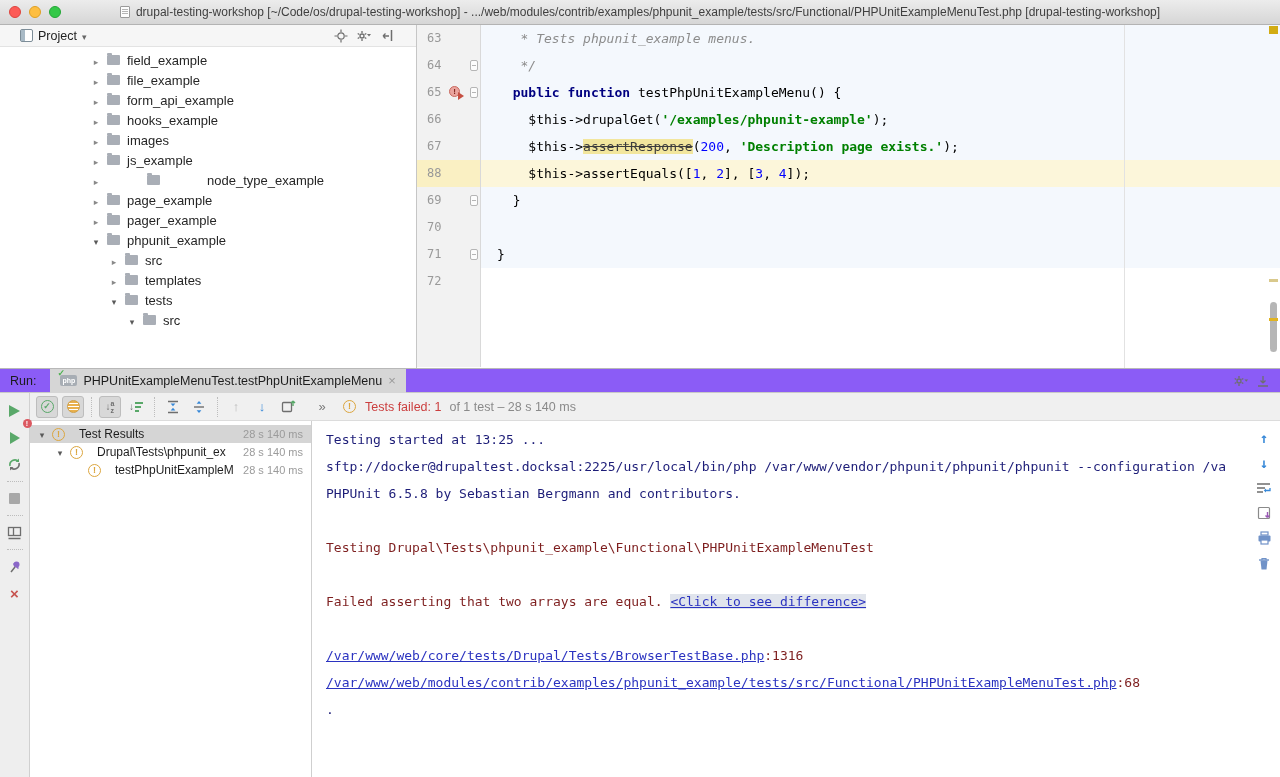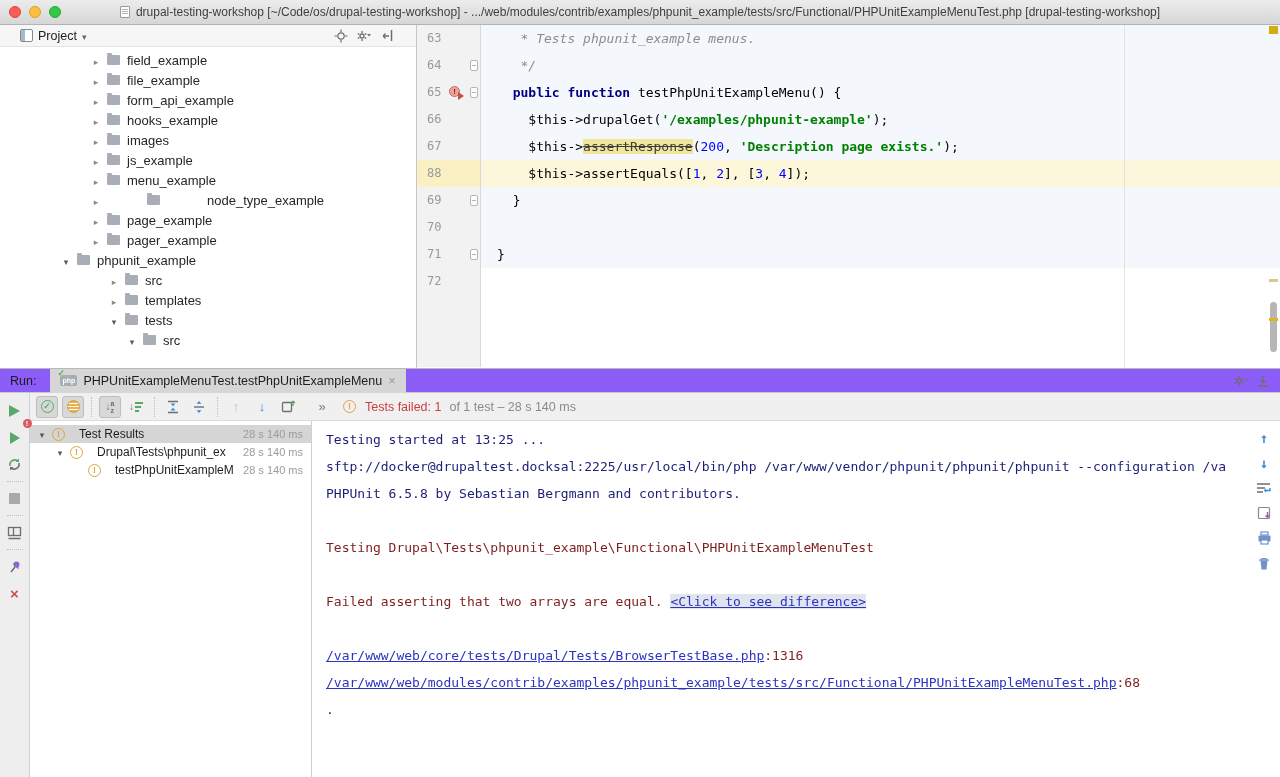--- a/index.html
+++ b/index.html
@@ -230,41 +230,36 @@
           <div class="pt-row" style="padding-left: 90px;">
             <span class="tw col"></span>
             <span class="folder"></span>
             <span>images</span>
           </div>
           <div class="pt-row" style="padding-left: 90px;">
             <span class="tw col"></span>
             <span class="folder"></span>
             <span>js_example</span>
           </div>
-          <div class="pt-row" style="padding-left: 90px;">
-            <span class="tw col"></span>
-            <span class="folder"></span>
-            <span>menu_example</span>
-          </div>
           <div class="pt-row" style="padding-left: 90px; gap: 40px;">
             <span class="tw col"></span>
             <span class="folder"></span>
             <span>node_type_example</span>
           </div>
           <div class="pt-row" style="padding-left: 90px;">
             <span class="tw col"></span>
             <span class="folder"></span>
             <span>page_example</span>
           </div>
           <div class="pt-row" style="padding-left: 90px;">
             <span class="tw col"></span>
             <span class="folder"></span>
             <span>pager_example</span>
           </div>
-          <div class="pt-row" style="padding-left: 60px;">
+          <div class="pt-row" style="padding-left: 90px;">
             <span class="tw exp"></span>
             <span class="folder"></span>
             <span>phpunit_example</span>
           </div>
           <div class="pt-row" style="padding-left: 108px;">
             <span class="tw col"></span>
             <span class="folder"></span>
             <span>src</span>
           </div>
           <div class="pt-row" style="padding-left: 108px;">

